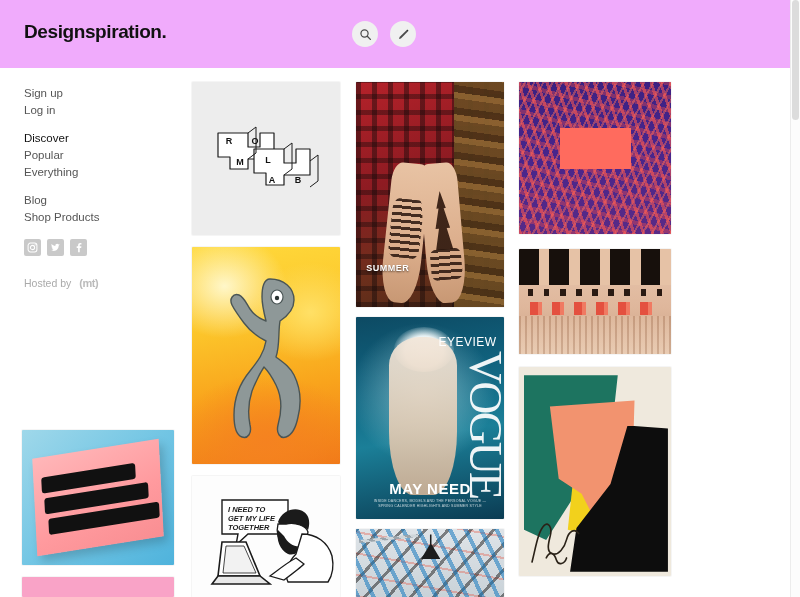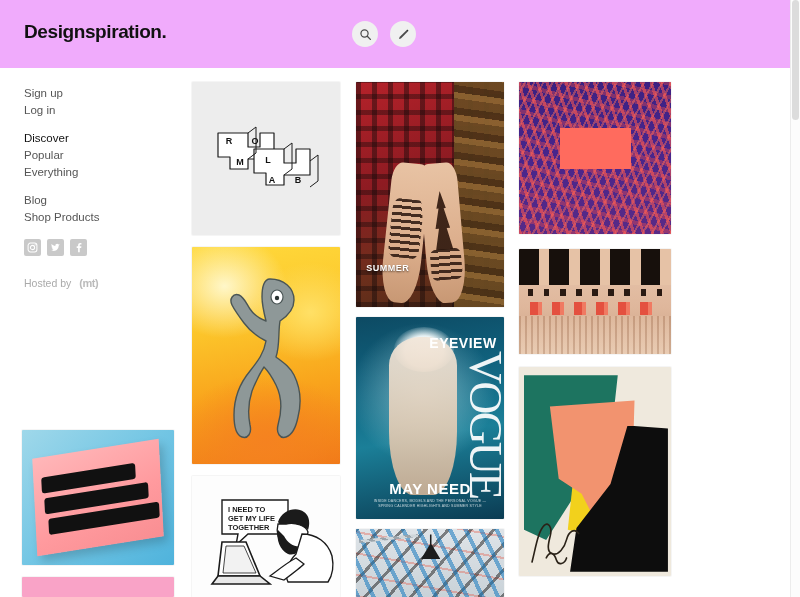--- a/index.html
+++ b/index.html
@@ -181,21 +181,21 @@
   .vogue-title {
     position:absolute; left: 50%; top: 17%; width: 50%;
     font-family: "Liberation Serif", serif;
     font-size: 46px; line-height: 38px; color: #fff; font-weight: normal;
     letter-spacing: -3px; opacity: .93;
     writing-mode: vertical-rl; text-orientation: mixed;
     height: 62%;
   }
   .vogue-eyeview {
     position:absolute; right: 5%; top: 9%;
-    font-size: 14px; font-weight: bold; color: #fff; letter-spacing: .5px;
+    font-size: 12px; font-weight: normal; color: #fff; letter-spacing: .5px;
   }
   .vogue-maydays {
     position:absolute; left: 0; right: 0; bottom: 11%;
     text-align:center; color:#fff; font-size: 15px; font-weight: bold;
     letter-spacing: .5px;
   }
   .vogue-sub {
     position:absolute; left: 10%; right: 10%; bottom: 5%;
     text-align:center; color: rgba(255,255,255,.75); font-size: 3.6px;
     letter-spacing: .2px; line-height: 5px;
@@ -267,21 +267,21 @@
     background: #1c1c1c;
     clip-path: polygon(46% 0%, 54% 0%, 54% 40%, 100% 100%, 0% 100%, 46% 40%);
   }
   .graf-rail {
     position:absolute; left: 2%; top: 12%; width: 40%; height: 5%;
     background: repeating-linear-gradient(35deg, #9aa4ab 0 3px, #cfd6da 3px 7px);
     transform: rotate(-6deg);
   }
 
   
-  .linedraw { background: #fdfdfd; }
+  .linedraw { background: #fdfdfd; font-style: italic; }
 
   
   .scrollbar-track {
     position:absolute; right: 0; top: 0; width: 10px; height: 597px;
     background: #fcfcfc; border-left: 1px solid #ececec;
   }
   .scrollbar-thumb {
     position:absolute; right: 1px; top: 0; width: 7px; height: 120px;
     background: #dcdcdc; border-radius: 4px;
   }

